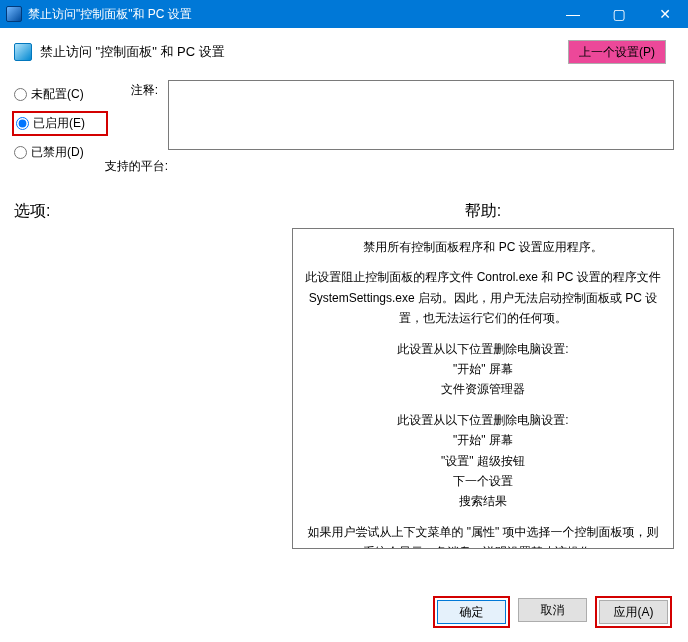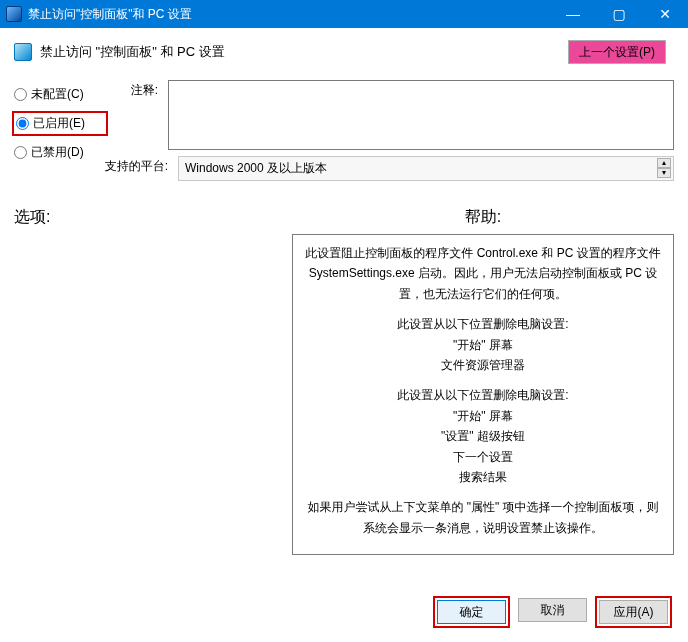--- a/index.html
+++ b/index.html
@@ -90,39 +90,33 @@
       </label>
     </div>
 
     <div class="right-col">
       <div class="field-row">
         <div class="field-label">注释:</div>
         <textarea class="comment-box" style=""></textarea>
       </div>
       <div class="field-row">
         <div class="field-label" style="width:64px">支持的平台:</div>
-        <div class="platform-box">
-          <span>Windows 2000 及以上版本</span>
-          <div class="spin">
-            <div class="spin-btn">▴</div>
-            <div class="spin-btn">▾</div>
-          </div>
-        </div>
       </div>
     </div>
   </div>
 </div>
 
 <div class="lower">
   <div class="options-col">
     <div class="sect-label">选项:</div>
   </div>
   <div class="help-col">
     <div class="sect-label">帮助:</div>
     <div class="help-box">
+      <p>禁用所有控制面板程序和 PC 设置应用程序。</p>
       <p>此设置阻止控制面板的程序文件 Control.exe 和 PC 设置的程序文件 SystemSettings.exe 启动。因此，用户无法启动控制面板或 PC 设置，也无法运行它们的任何项。</p>
       <p class="indent">
         <span>此设置从以下位置删除电脑设置:</span><br>
         <span>"开始" 屏幕</span><br>
         <span>文件资源管理器</span>
       </p>
       <p class="indent">
         <span>此设置从以下位置删除电脑设置:</span><br>
         <span>"开始" 屏幕</span><br>
         <span>"设置" 超级按钮</span><br>

